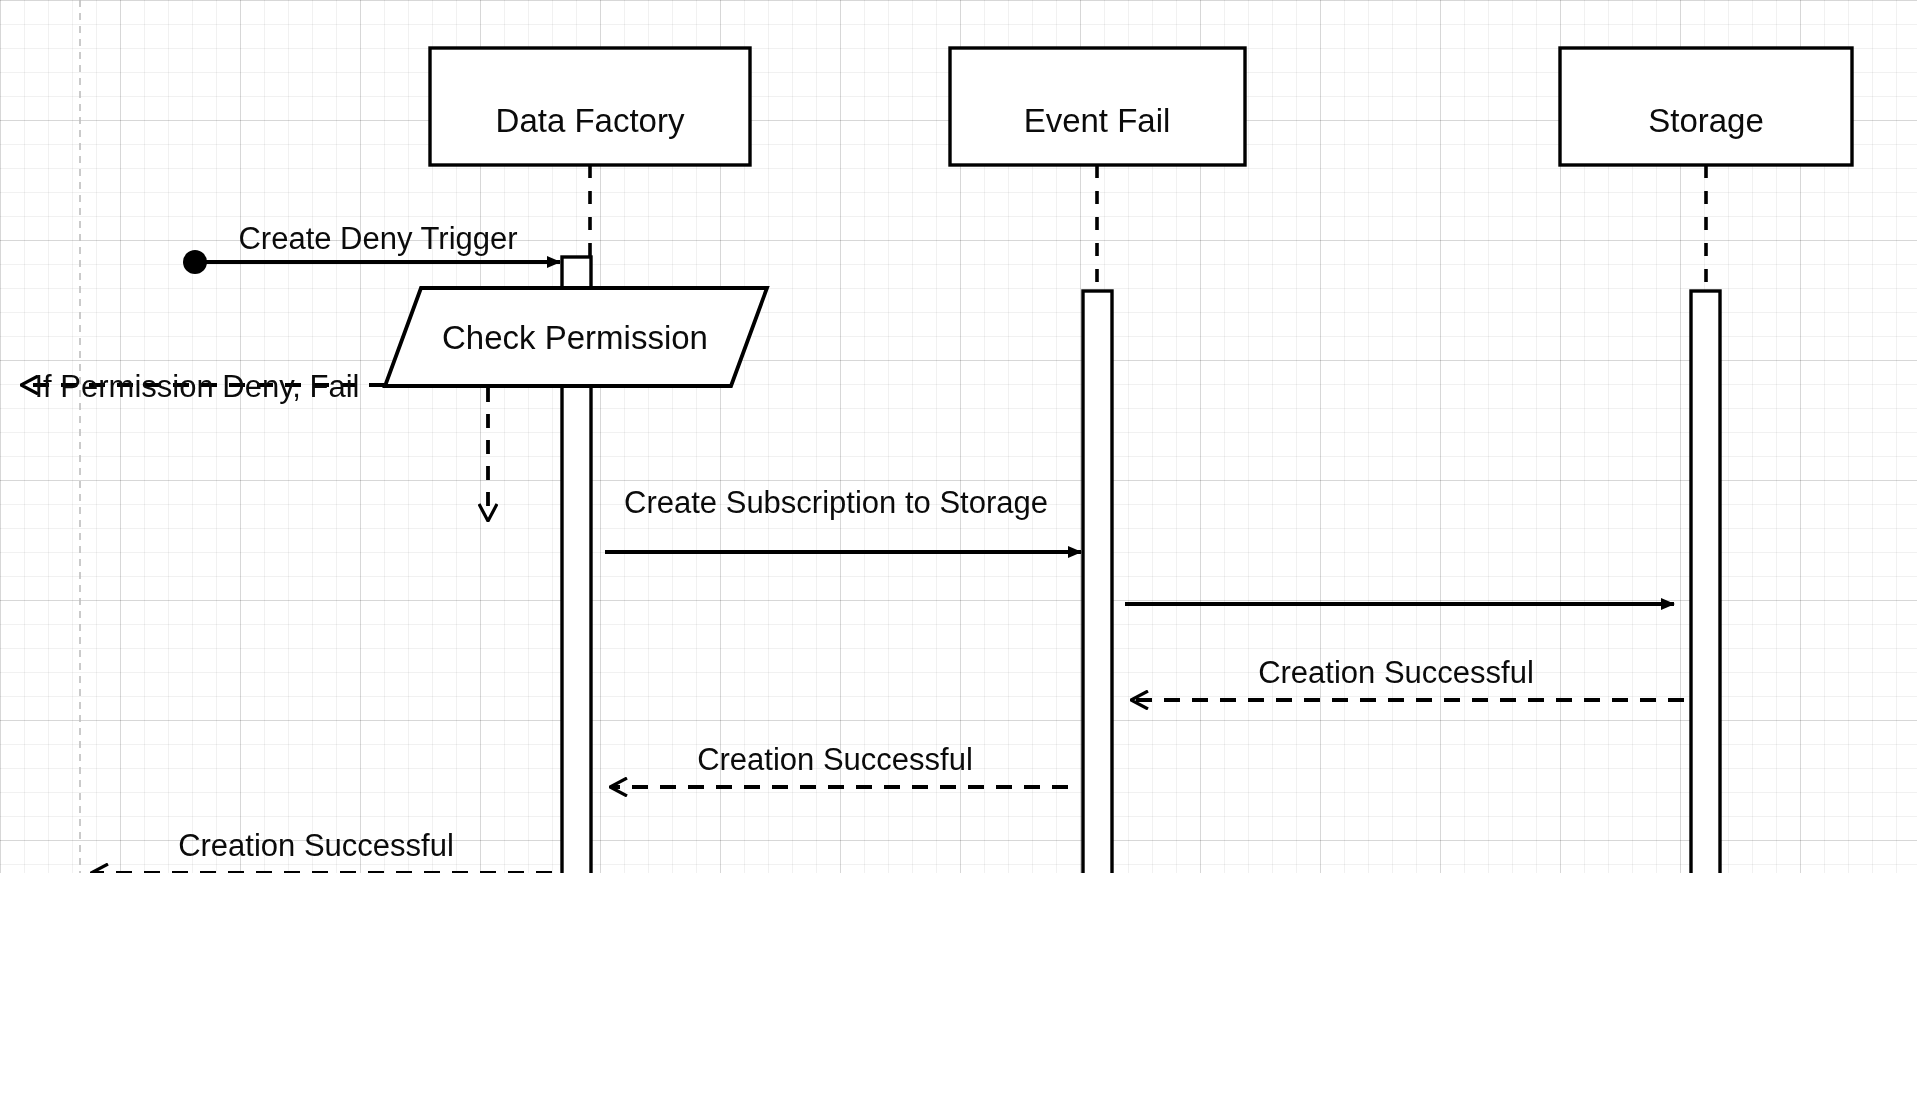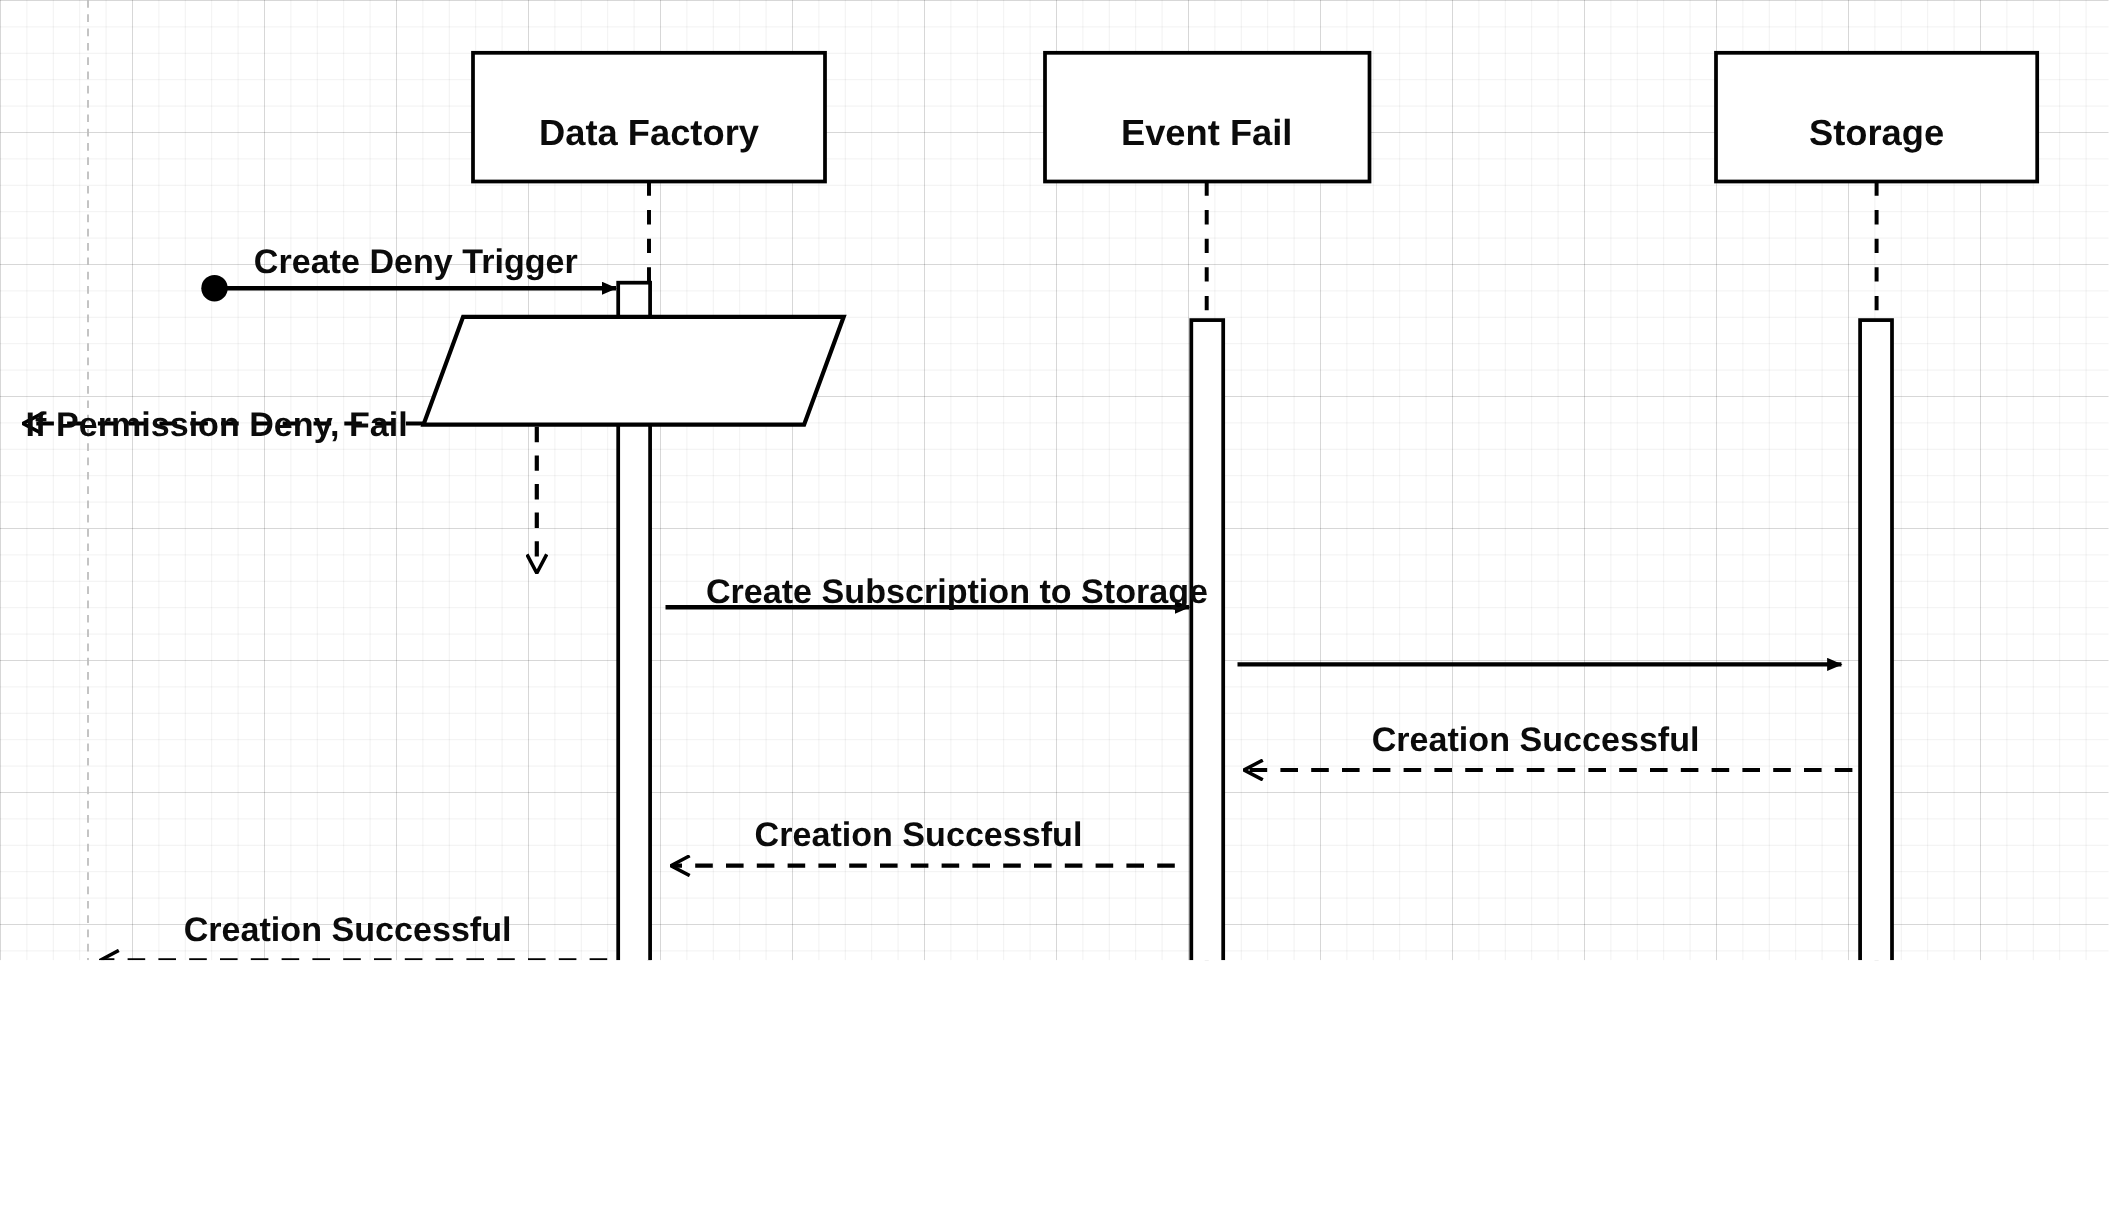--- a/index.html
+++ b/index.html
@@ -10,21 +10,20 @@
     width:1917px;height:873px;
     background-color:#ffffff;
     background-image:
       linear-gradient(to right, rgba(0,0,0,0.055) 1px, transparent 1px),
       linear-gradient(to bottom, rgba(0,0,0,0.055) 1px, transparent 1px),
       linear-gradient(to right, rgba(0,0,0,0.11) 1px, transparent 1px),
       linear-gradient(to bottom, rgba(0,0,0,0.11) 1px, transparent 1px);
     background-size: 24px 24px, 24px 24px, 120px 120px, 120px 120px;
     background-position: 0 5px, 5px 0, 0 5px, 5px 0;
     overflow:hidden;
-    font-weight:bold;
   }
   #vec{position:absolute;left:0;top:0;width:1917px;height:1099px;}
   .lbl{
     position:absolute;
     color:#0b0b0b;
     white-space:nowrap;
     line-height:1;
   }
   .actor-label{font-size:33px;}
   .msg-label{font-size:31px;}
@@ -84,27 +83,28 @@
 
     <line x1="1068" y1="787" x2="611" y2="787" stroke="#000" stroke-width="3.8" stroke-dasharray="16 12" marker-end="url(#arrowOpen)"></line>
 
     <line x1="552" y1="873" x2="92" y2="873" stroke="#000" stroke-width="3.8" stroke-dasharray="16 12" marker-end="url(#arrowOpen)"></line>
   </svg>
 
   <div class="lbl actor-label ctr" style="left:590px;top:120px;">Data Factory</div>
   <div class="lbl actor-label ctr" style="left:1097px;top:120px;">Event Fail</div>
   <div class="lbl actor-label ctr" style="left:1706px;top:120px;">Storage</div>
 
+  <div class="lbl node-label ctr" style="left:575px;top:337px;">Check Permission</div>
 
   <div class="lbl msg-label ctr" style="left:378px;top:238px;">Create Deny Trigger</div>
 
   <div class="lbl msg-label ctr" style="left:197px;top:354px;margin-top:32px;">If Permission Deny, Fail</div>
 
 
-  <div class="lbl msg-label ctr" style="left:836px;top:538px;margin-left:34px;">Create Subscription to Storage</div>
+  <div class="lbl msg-label ctr" style="left:836px;top:502px;">Create Subscription to Storage</div>
 
 
   <div class="lbl msg-label ctr" style="left:1396px;top:672px;">Creation Successful</div>
 
   <div class="lbl msg-label ctr" style="left:835px;top:759px;">Creation Successful</div>
 
   <div class="lbl msg-label ctr" style="left:316px;top:845px;">Creation Successful</div>
 
 </div>
 

